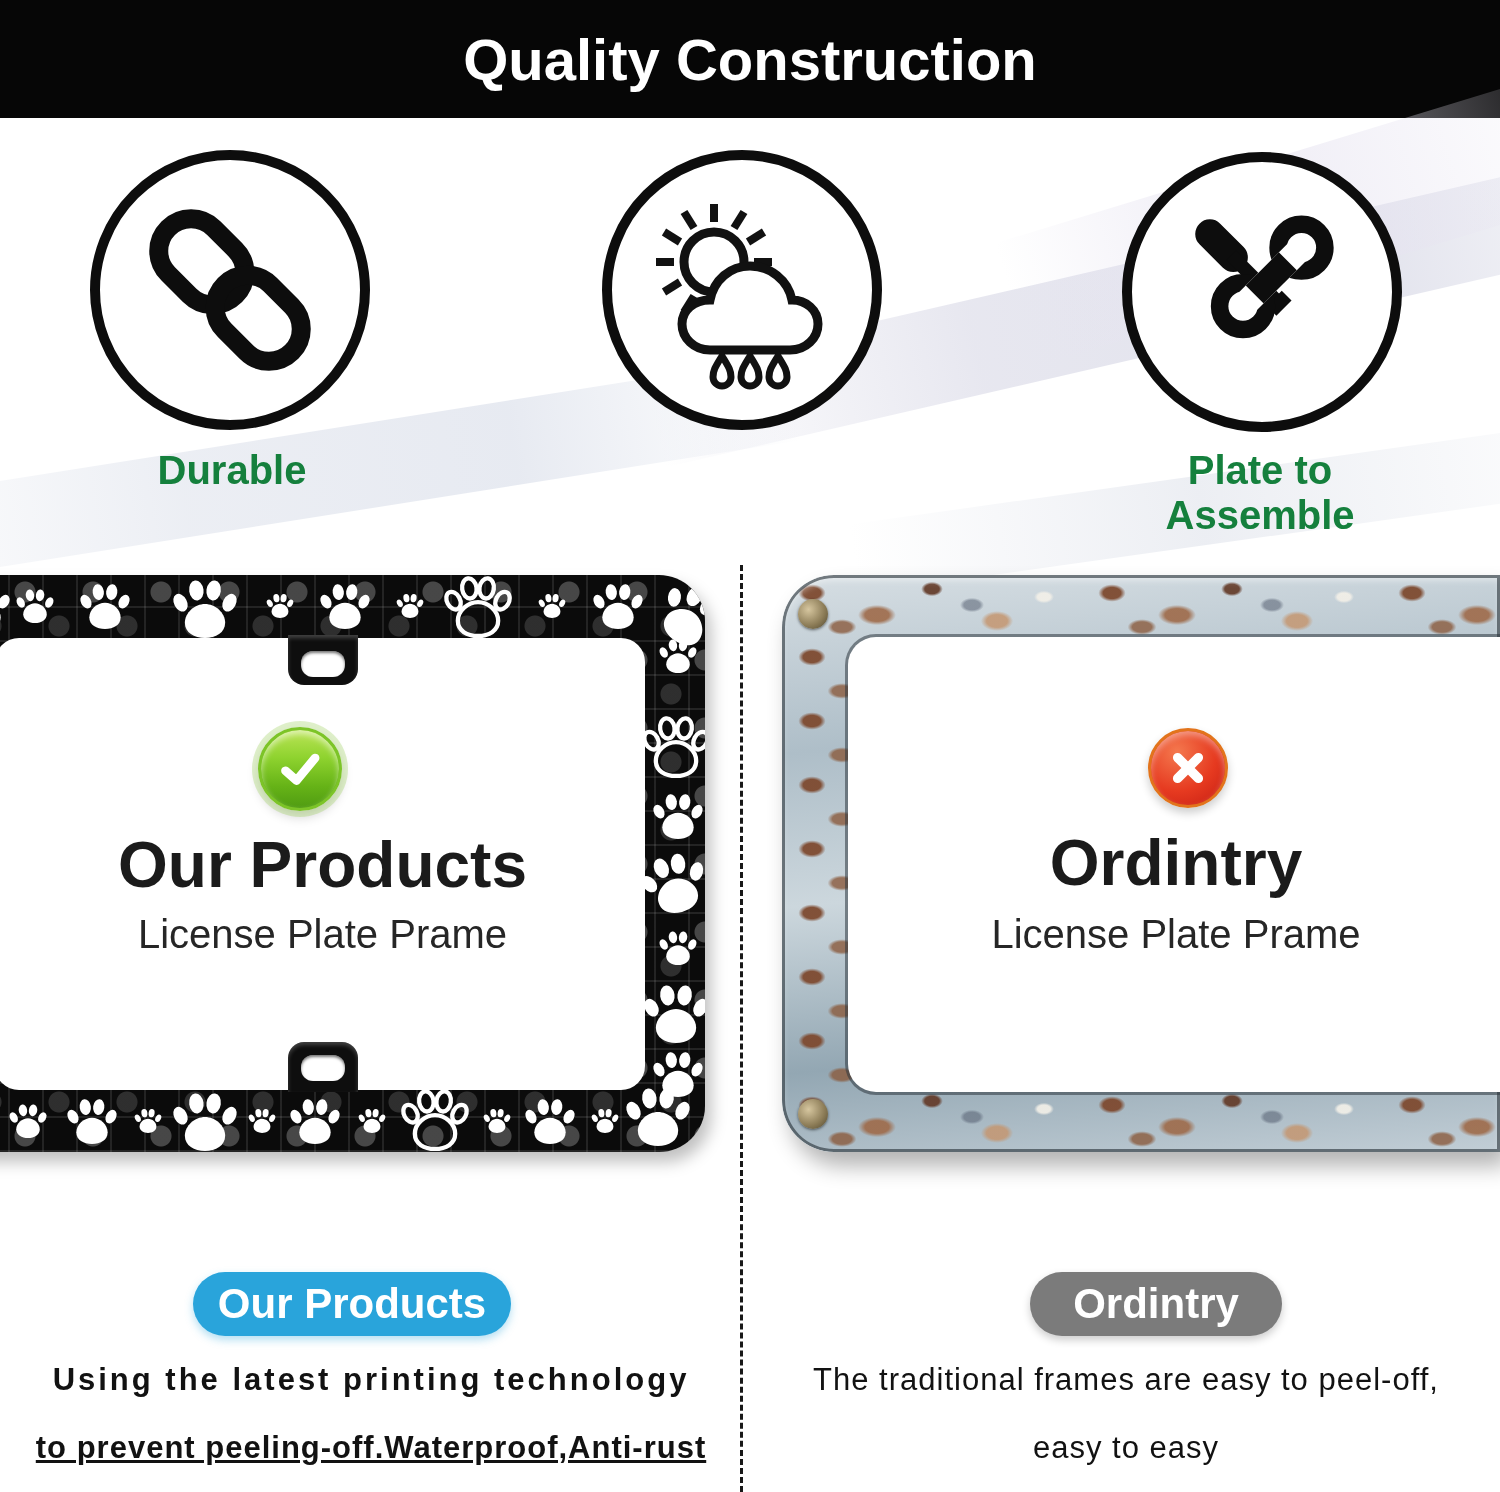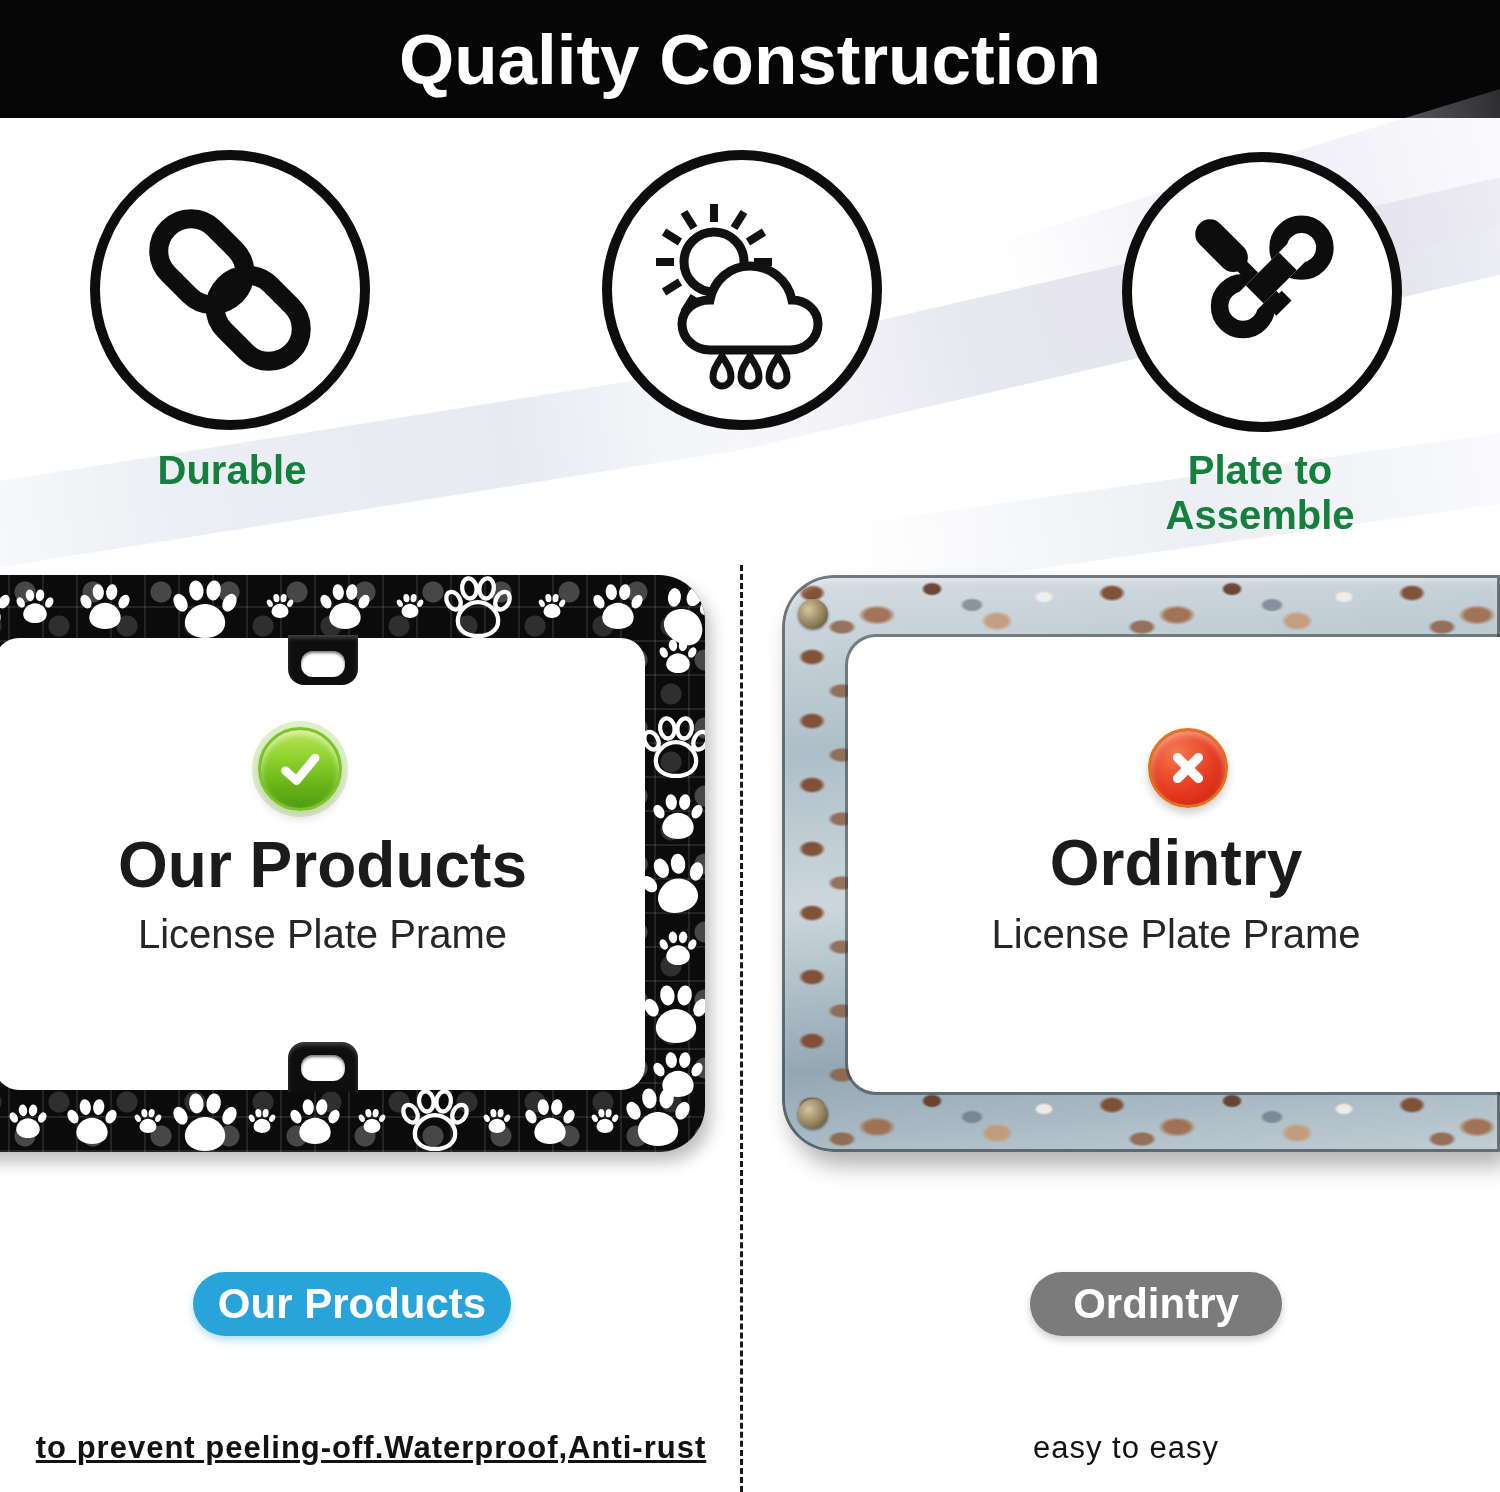--- a/index.html
+++ b/index.html
@@ -5,21 +5,21 @@
   html,body{margin:0;padding:0;background:#fff;}
   #stage{
     position:relative;width:1500px;height:1492px;overflow:hidden;background:#fff;
     font-family:"Liberation Sans", sans-serif;
   }
   .abs{position:absolute;}
 
   
   .banner{left:0;top:0;width:1500px;height:118px;background:#060606;
     display:flex;align-items:center;justify-content:center;}
-  .banner h1{margin:0;color:#fff;font-size:71px;font-weight:bold;letter-spacing:0px;}
+  .banner h1{margin:0;color:#fff;font-size:58px;font-weight:bold;letter-spacing:0px;}
 
   
   .sw{pointer-events:none;}
   .sw1{left:640px;top:250px;width:1100px;height:95px;transform:rotate(-13deg);
     background:linear-gradient(90deg,rgba(222,222,232,0) 0%,#e3e3ed 30%,#dcdde9 65%,rgba(222,222,232,0) 100%);opacity:.85;}
   .sw2{left:-150px;top:430px;width:950px;height:85px;transform:rotate(-9deg);
     background:linear-gradient(90deg,rgba(228,231,238,0) 0%,#e7eaf1 35%,#e1e5ee 70%,rgba(228,231,238,0) 100%);opacity:.8;}
   .sw3{left:1000px;top:150px;width:620px;height:130px;transform:rotate(-17deg);
     background:linear-gradient(90deg,rgba(230,228,240,0) 0%,#e7e4f1 40%,rgba(230,228,240,0) 100%);opacity:.7;}
   .sw4{left:850px;top:470px;width:780px;height:70px;transform:rotate(-8deg);
@@ -253,20 +253,22 @@
     <svg width="52" height="52" viewBox="0 0 100 100">
       <path d="M30 30 L70 70 M70 30 L30 70" fill="none" stroke="#fff" stroke-width="18" stroke-linecap="round"></path>
     </svg>
   </div>
   <div class="abs colHeading ordHeading">Ordintry</div>
   <div class="abs colSub ordSub">License Plate Prame</div>
 
   <div class="abs pill pillBlue">
     <span>Our Products</span>
   </div>
+  <div class="abs desc descBold oursDesc1">Using the latest printing technology</div>
   <div class="abs desc descBold oursDesc2">to prevent peeling-off.Waterproof,Anti-rust</div>
 
   <div class="abs pill pillGray">
     <span>Ordintry</span>
   </div>
+  <div class="abs desc ordDesc1">The traditional frames are easy to peel-off,</div>
   <div class="abs desc ordDesc2">easy to easy</div>
 
 </div>
 
 </body></html>

